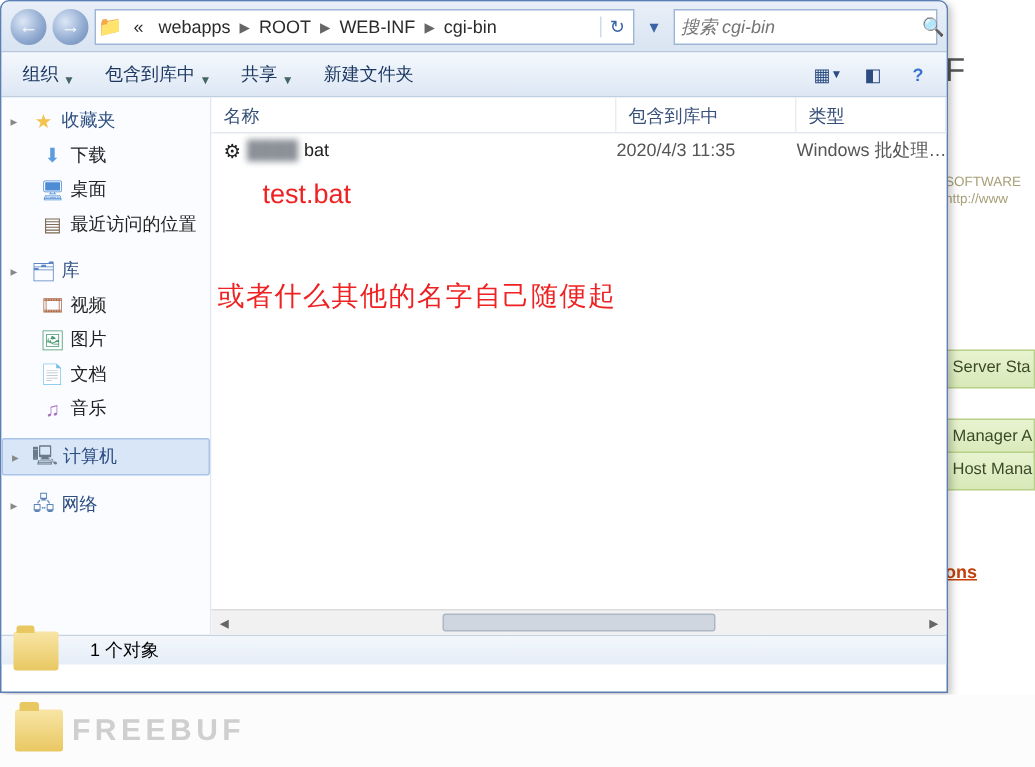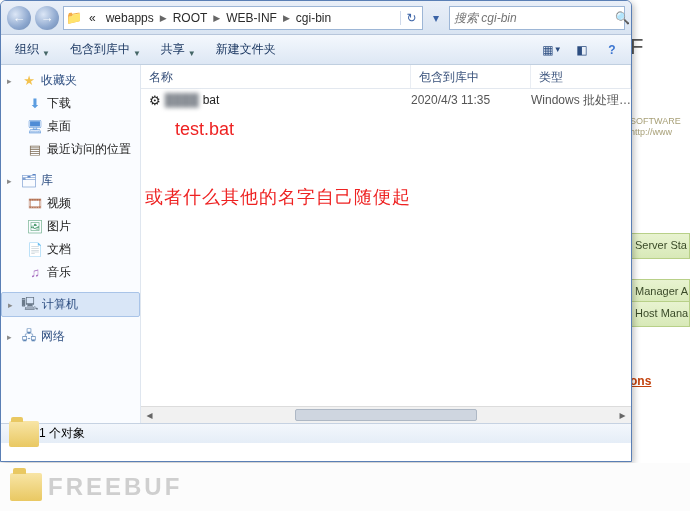--- a/index.html
+++ b/index.html
@@ -72,29 +72,29 @@
   .frow .ftype { flex: 1; color: #555; white-space: nowrap; overflow: hidden; text-overflow: ellipsis; }
   .blur { filter: blur(2px); color: #8a8f96 !important; }
   .note1 { position: absolute; top: 54px; left: 34px; color: #e22; font-size: 18px; }
   .note2 { position: absolute; top: 120px; left: 4px; color: #e22; font-size: 18px; letter-spacing: 1px; }
   .hsb { position: absolute; bottom: 0; left: 0; right: 0; height: 17px; background: #f1f1f1; border-top: 1px solid #dcdcdc; display: flex; align-items: center; }
   .hsb .l,.hsb .r { width: 17px; height: 16px; display: flex; align-items: center; justify-content: center; color: #666; cursor: pointer; }
   .hsb .track { flex: 1; position: relative; height: 16px; }
   .hsb .thumb { position: absolute; left: 30%; width: 40%; top: 2px; height: 12px; background: #cfd6e0; border: 1px solid #aeb8c5; border-radius: 2px; cursor: pointer; }
 
   
-  .status { height: 20px; background: linear-gradient(#f3f7fc,#e5edf7); border-top: 1px solid #c6d2e2; display: flex; align-items: center; padding: 0 8px; gap: 0; }
+  .status { height: 20px; background: linear-gradient(#f3f7fc,#e5edf7); border-top: 1px solid #c6d2e2; display: flex; align-items: center; padding: 0 8px; gap: 21px; }
   .foldico { width: 30px; height: 26px; background: linear-gradient(#f8e5a6,#e9c862); border-radius: 2px; position: relative; }
   .foldico::before { content: ''; position: absolute; top: -4px; left: 2px; width: 12px; height: 5px; background: #e9c862; border-radius: 2px 2px 0 0; }
 
   
   .wm { position: absolute; left: 0; right: 0; bottom: 0; height: 48px; background: #fcfcfc; display: flex; align-items: center; gap: 6px; padding-left: 10px; }
   .wm .big { width: 32px; height: 28px; background: linear-gradient(#f8e5a6,#e9c862); border-radius: 2px; position: relative; }
   .wm .big::before { content: ''; position: absolute; top: -5px; left: 3px; width: 13px; height: 6px; background: #e9c862; border-radius: 2px 2px 0 0; }
-  .wm .txt { font-size: 24px; color: #cfcfcf; letter-spacing: 3px; font-weight: 600; }
+  .wm .txt { font-size: 20px; color: #cfcfcf; letter-spacing: 3px; font-weight: 600; }
 </style>
 </head>
 <body>
 
 <div class="under">
   <div class="under-head">F</div>
   <div class="under-sub">SOFTWARE
 http://www</div>
   <div class="under-band b1">Server Sta</div>
   <div class="under-band b2">Manager A</div>

